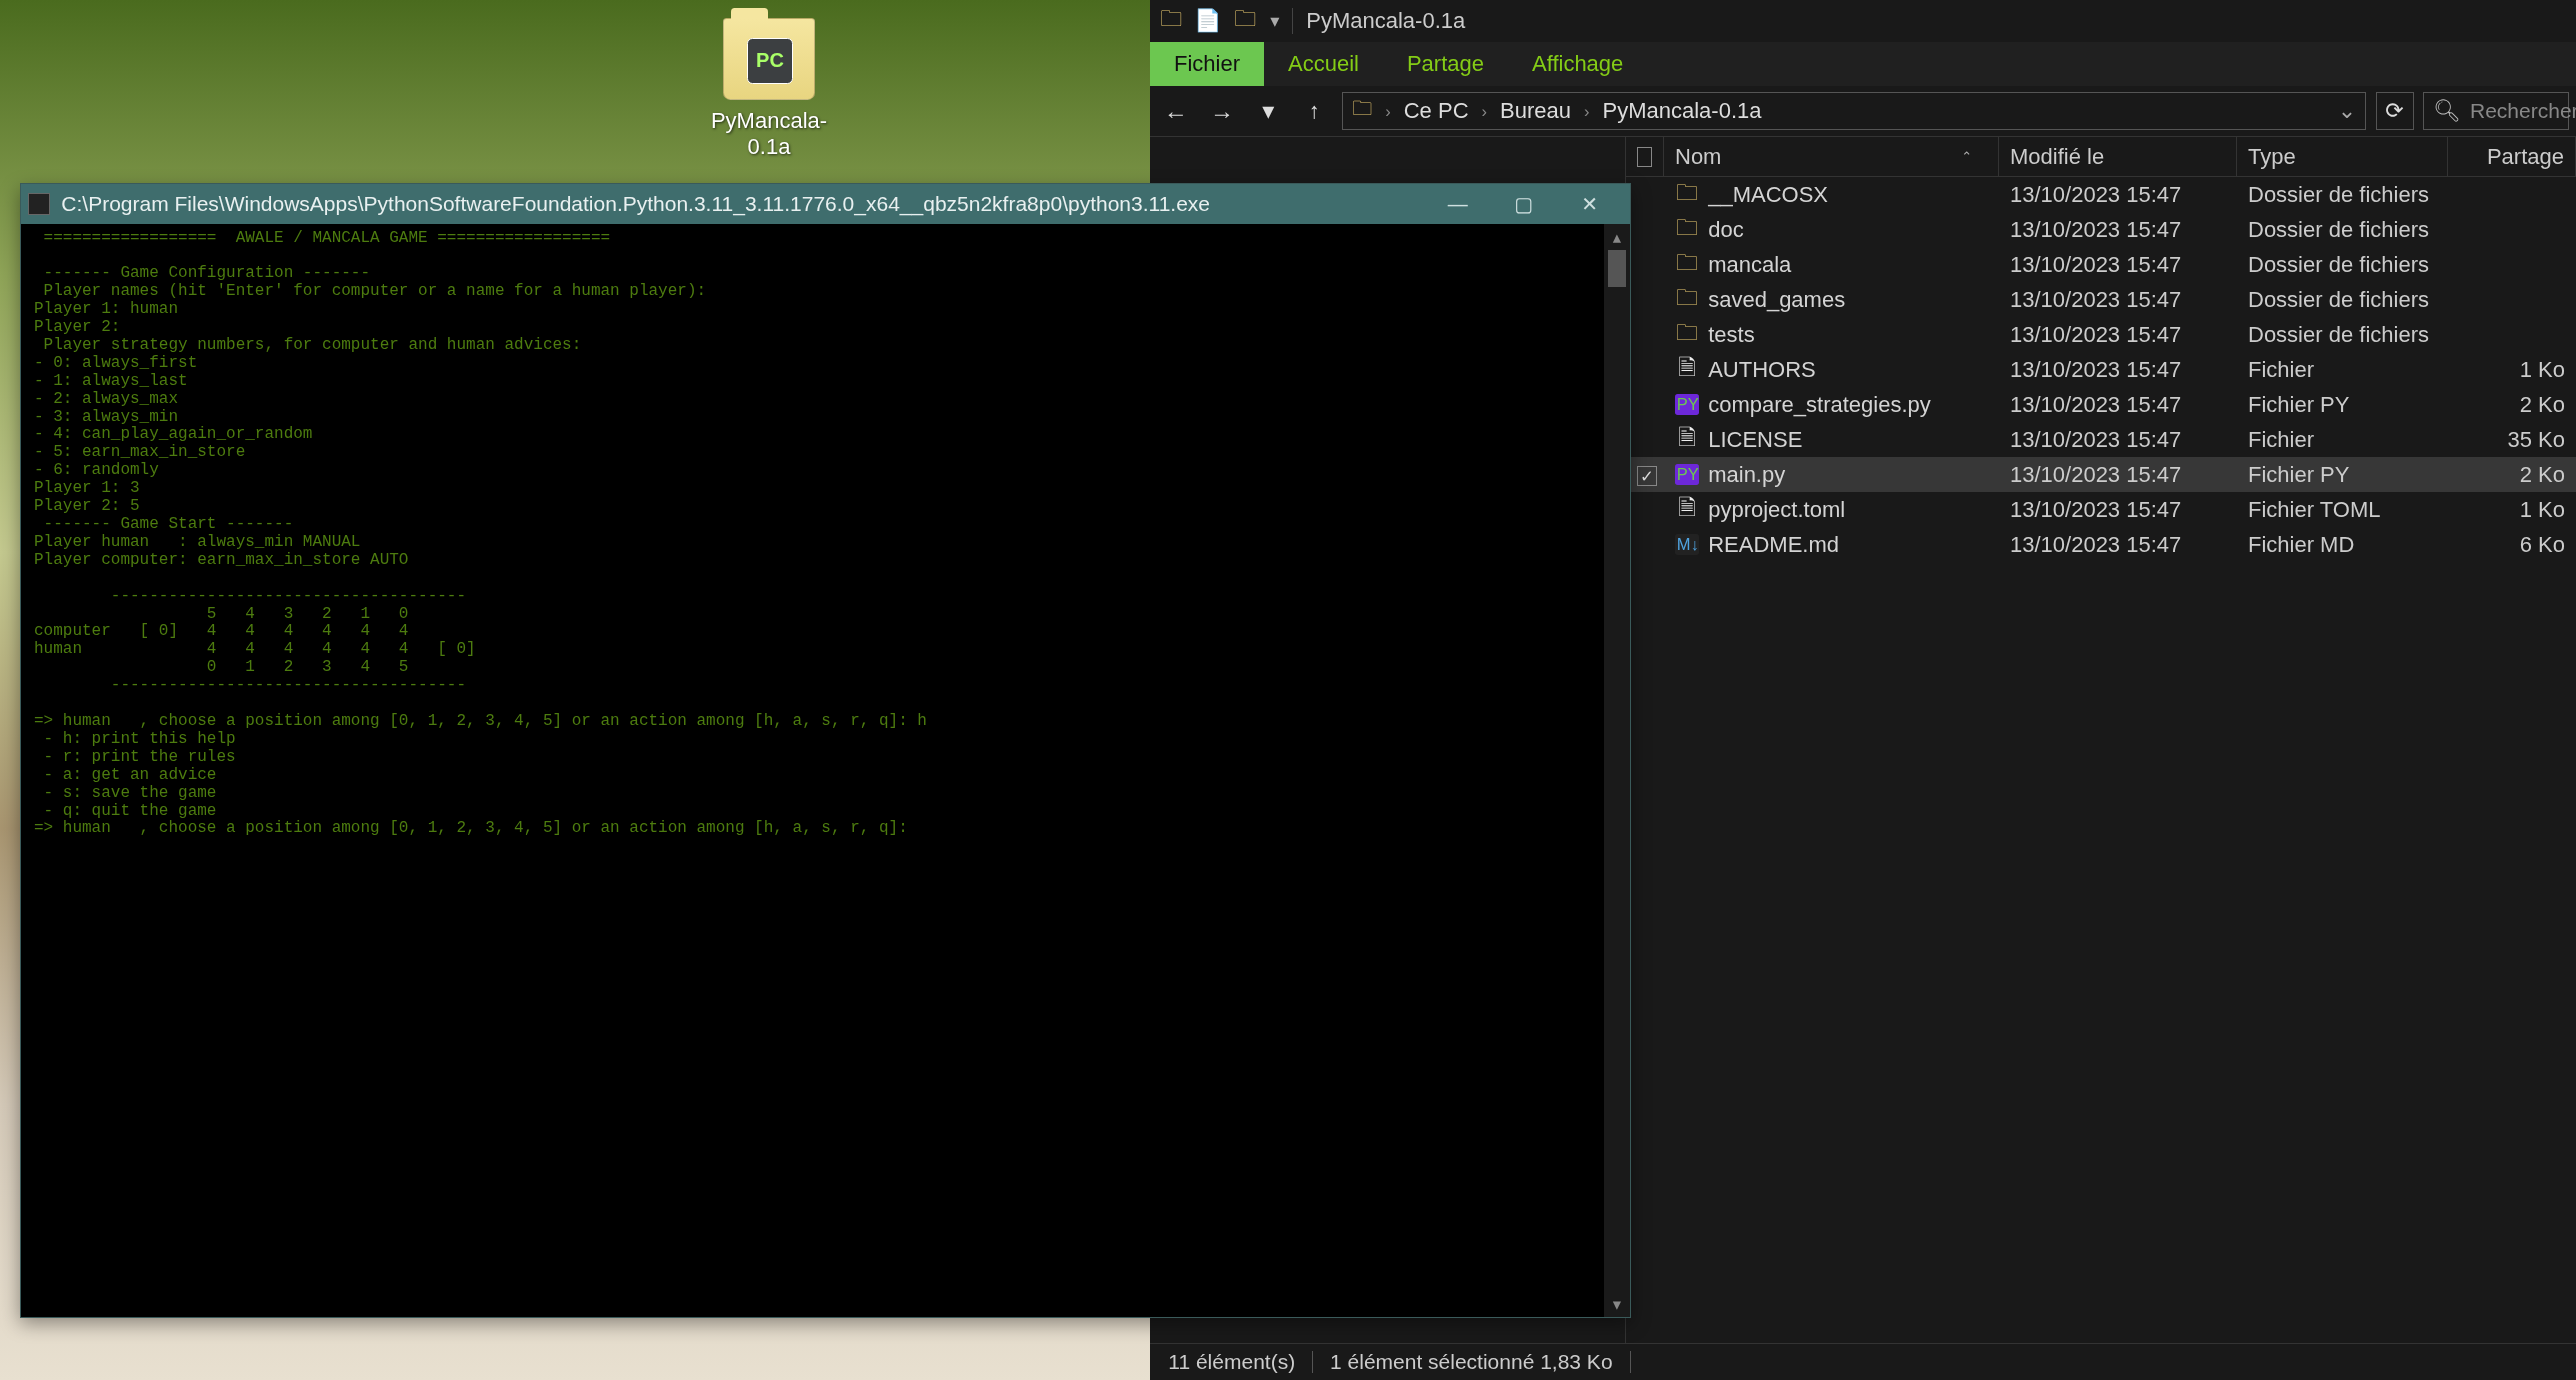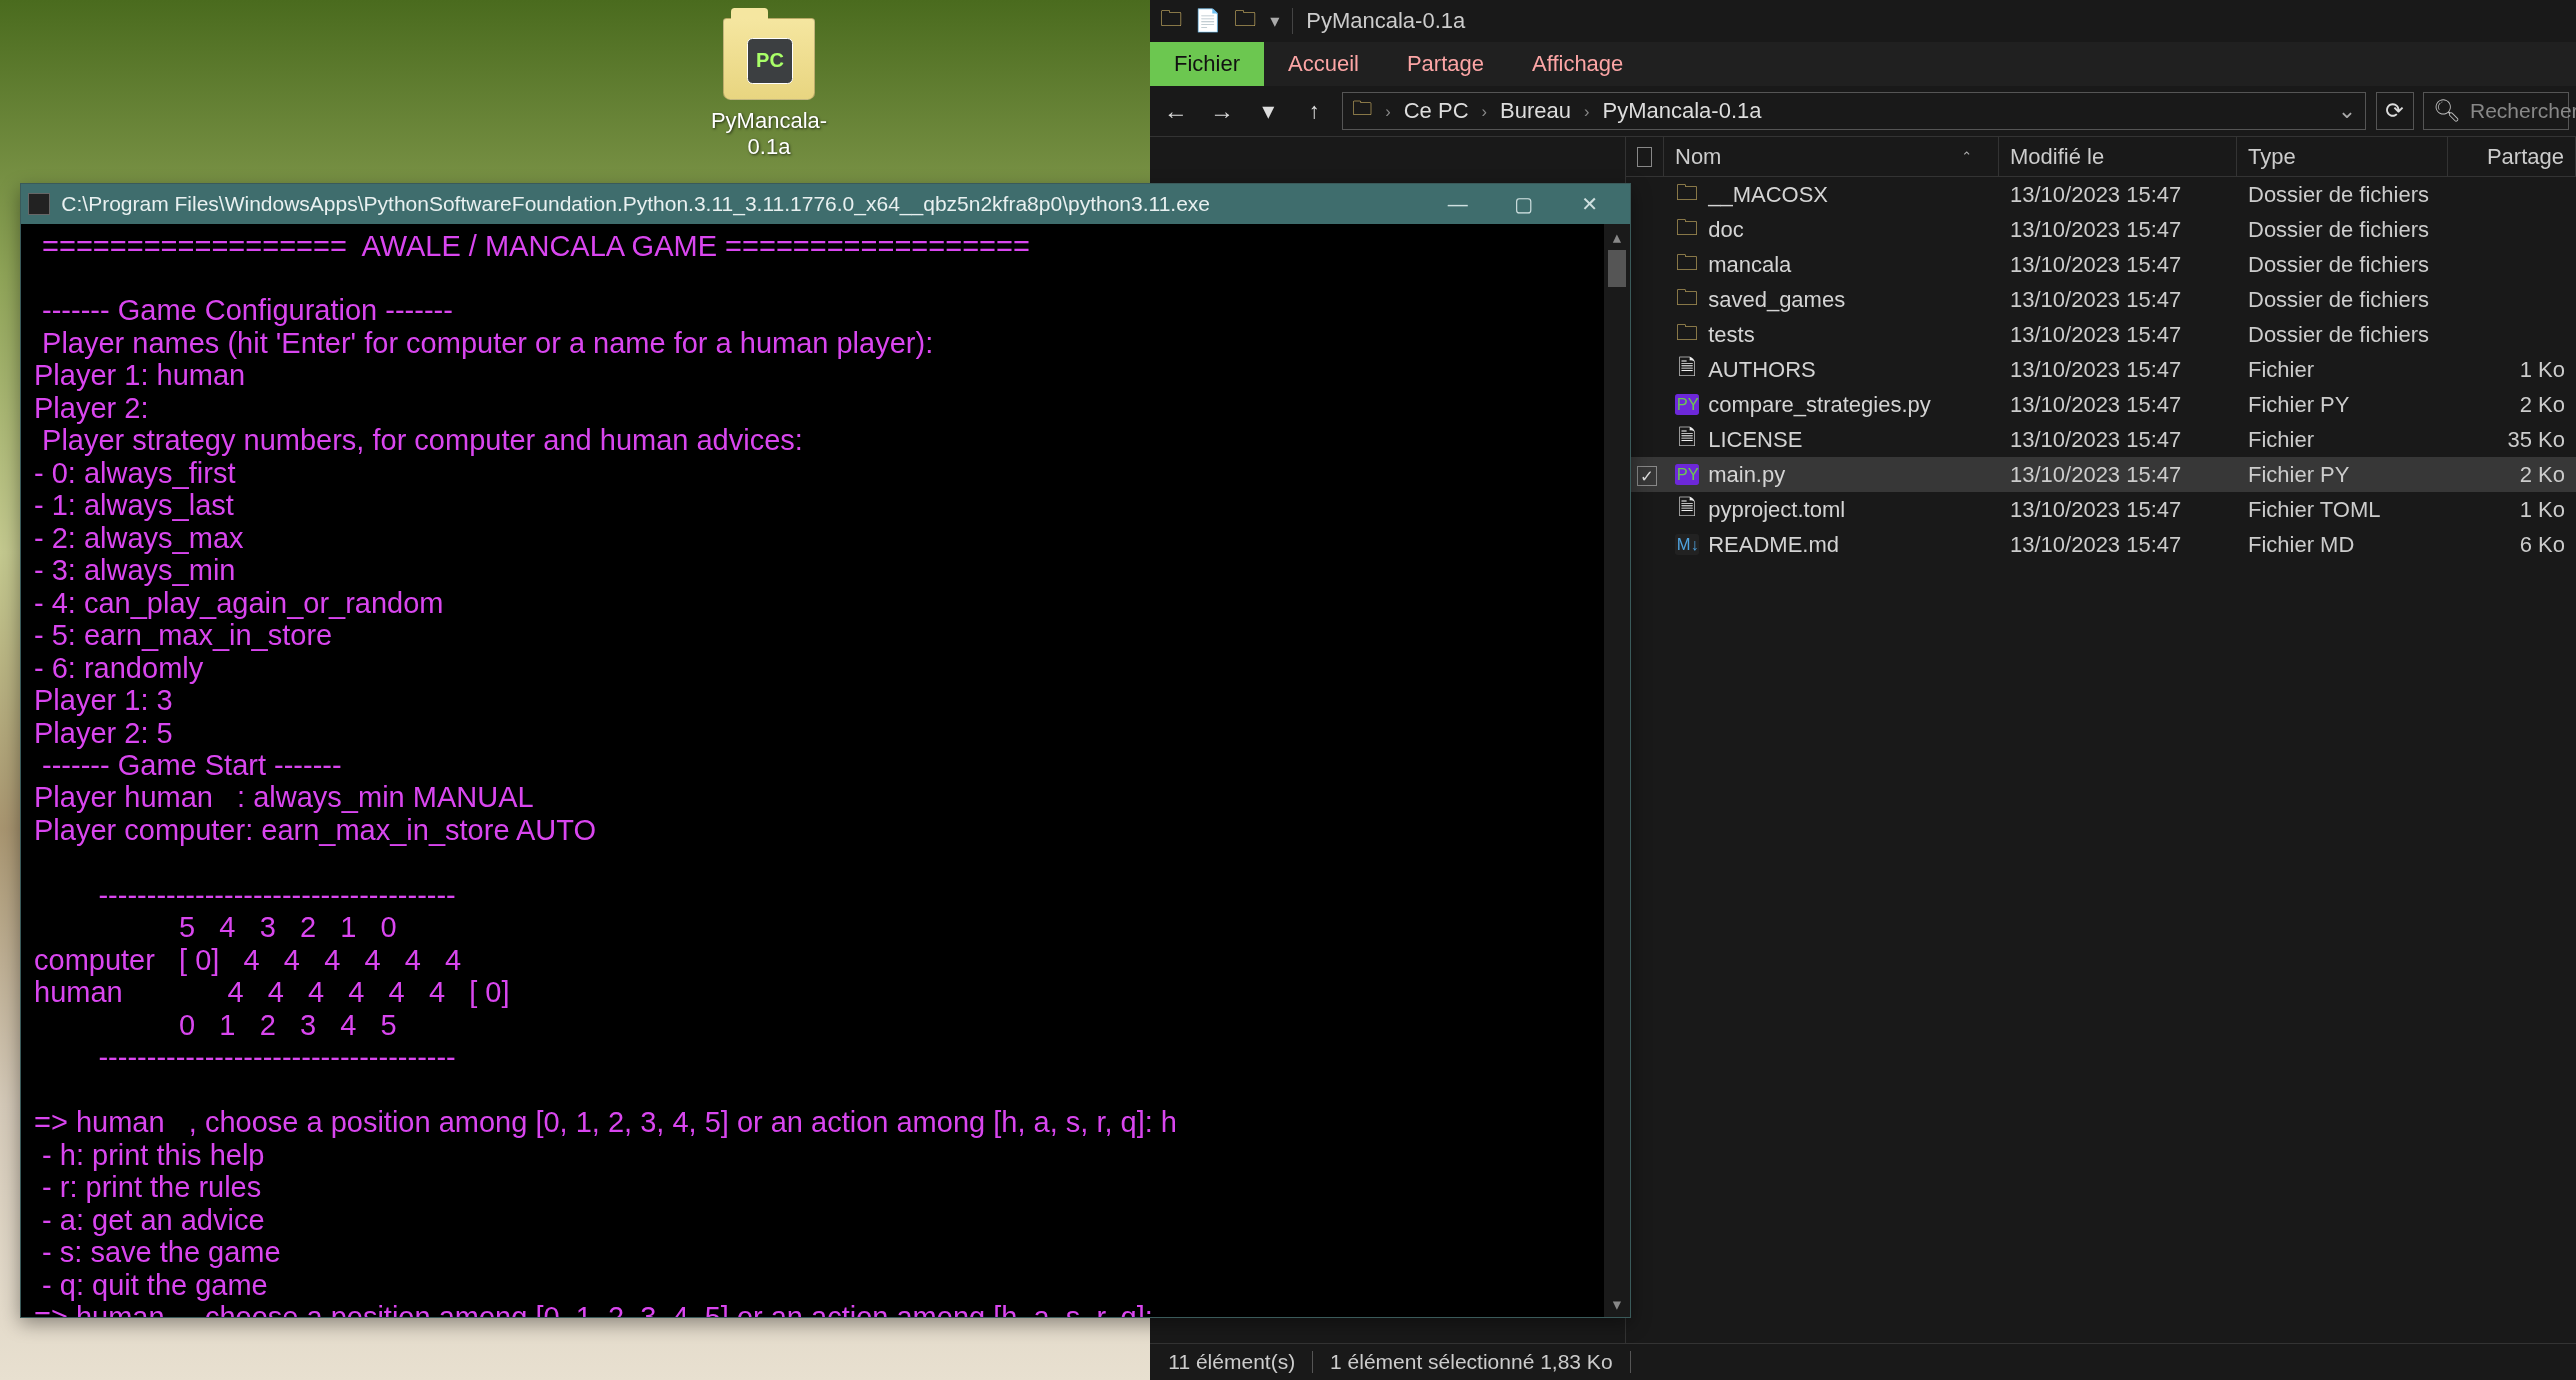--- a/index.html
+++ b/index.html
@@ -99,23 +99,23 @@
   color: #cfe0e0;
   font-size: 20px;
 }
 .terminal-body {
   flex: 1;
   position: relative;
   overflow: hidden;
 }
 .terminal-content {
   padding: 5.5px 13px;
-  color: #d946ef;
-  font-family: Liberation Sans, sans-serif;
-  font-size: 29px;
+  color: #4d7c0f;
+  font-family: Liberation Mono, monospace;
+  font-size: 16px;
   line-height: 1.12;
   white-space: pre;
   height: 100%;
 }
 .terminal-scrollbar {
   position: absolute;
   right: 0; top: 0;
   width: 26px; height: 100%;
   background: #1a1a1a;
 }
@@ -164,21 +164,21 @@
 .explorer-ribbon {
   height: 44px;
   display: flex;
   align-items: stretch;
   background: #202020;
 }
 .explorer-ribbon .tab {
   padding: 0 24px;
   display: flex; align-items: center;
   font-size: 22px;
-  color: #fca5a5;
+  color: #84cc16;
 }
 .explorer-ribbon .tab.active {
   background: #6cc750;
   color: #111;
 }
 
 .explorer-nav {
   height: 51px;
   background: #191919;
   border-bottom: 0.9px solid #333;

